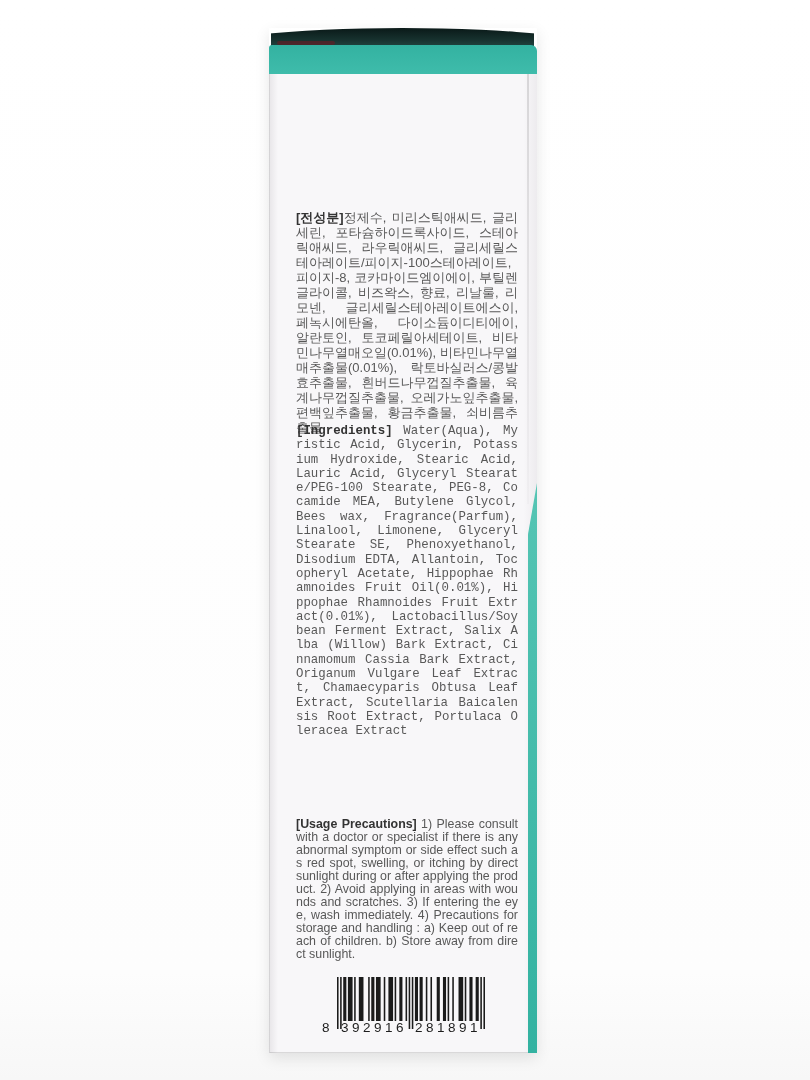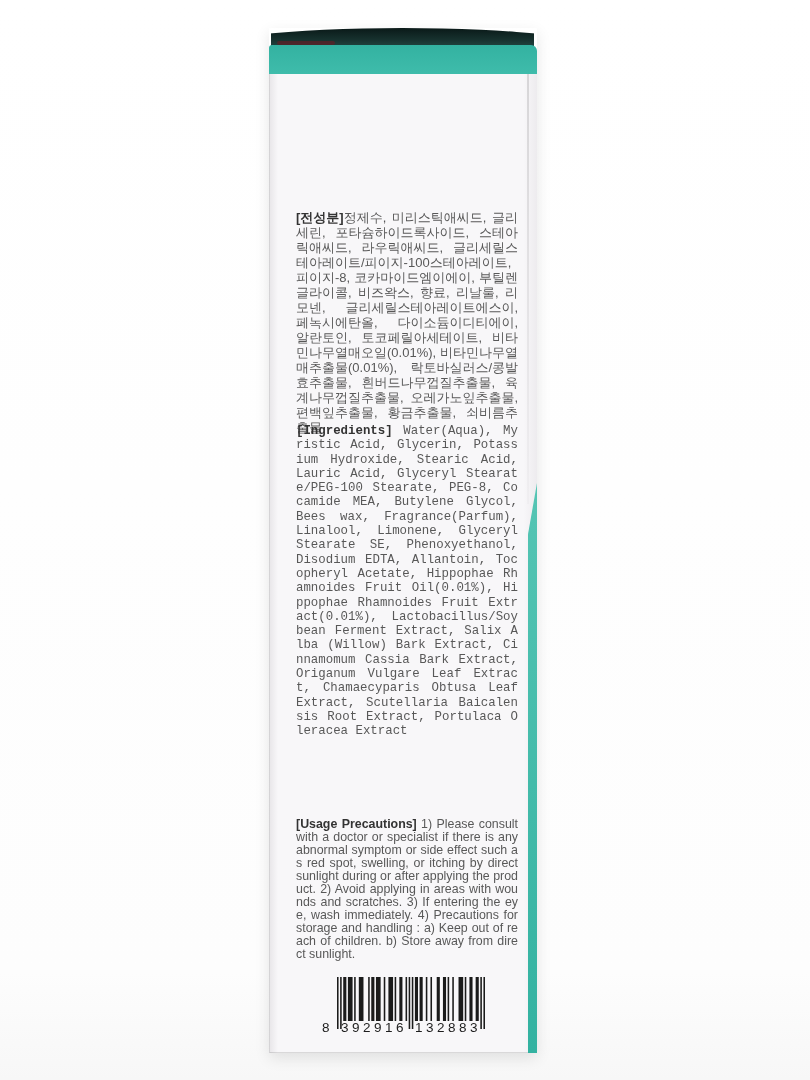--- a/index.html
+++ b/index.html
@@ -92,21 +92,21 @@
             <rect x="121.52" y="0" width="4.67" height="44" fill="#1b1b1b"></rect>
             <rect x="127.75" y="0" width="1.56" height="44" fill="#1b1b1b"></rect>
             <rect x="132.42" y="0" width="3.12" height="44" fill="#1b1b1b"></rect>
             <rect x="138.65" y="0" width="3.12" height="44" fill="#1b1b1b"></rect>
             <rect x="143.33" y="0" width="1.56" height="52" fill="#1b1b1b"></rect>
             <rect x="146.44" y="0" width="1.56" height="52" fill="#1b1b1b"></rect>
           </svg>
         <div class="bnums">
           <span class="n-pre">8</span>
           <span class="n-grp">392916</span>
-          <span class="n-grp">132883</span>
+          <span class="n-grp">281891</span>
         </div>
       </div>
 
     </div>
 
     <div class="side-strip"></div>
     <div class="crease"></div>
   </div>
 </div>
 

